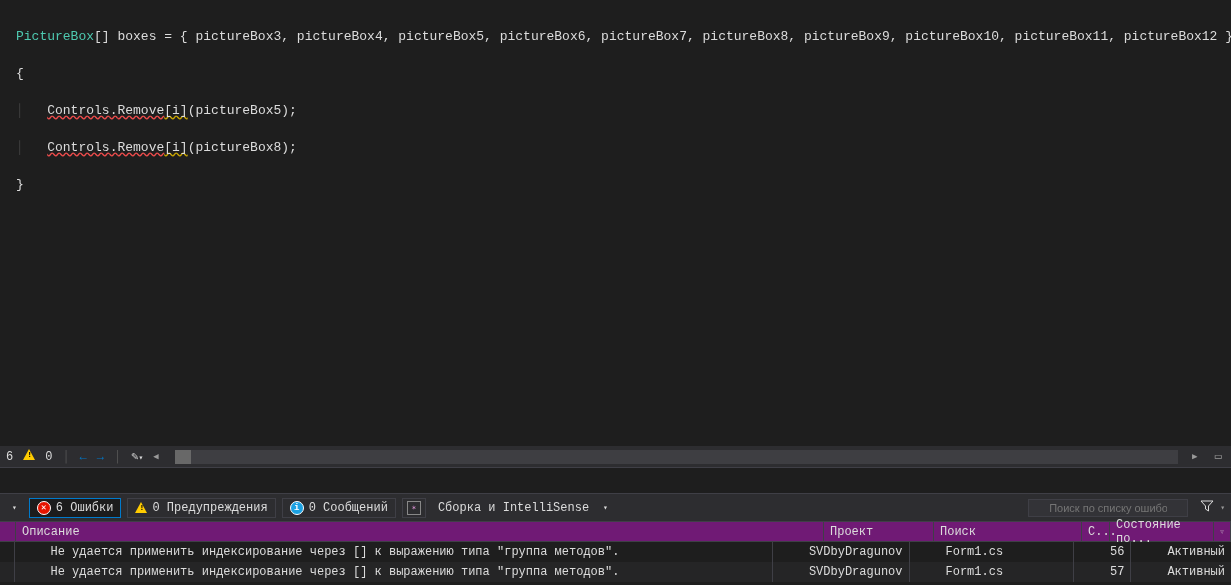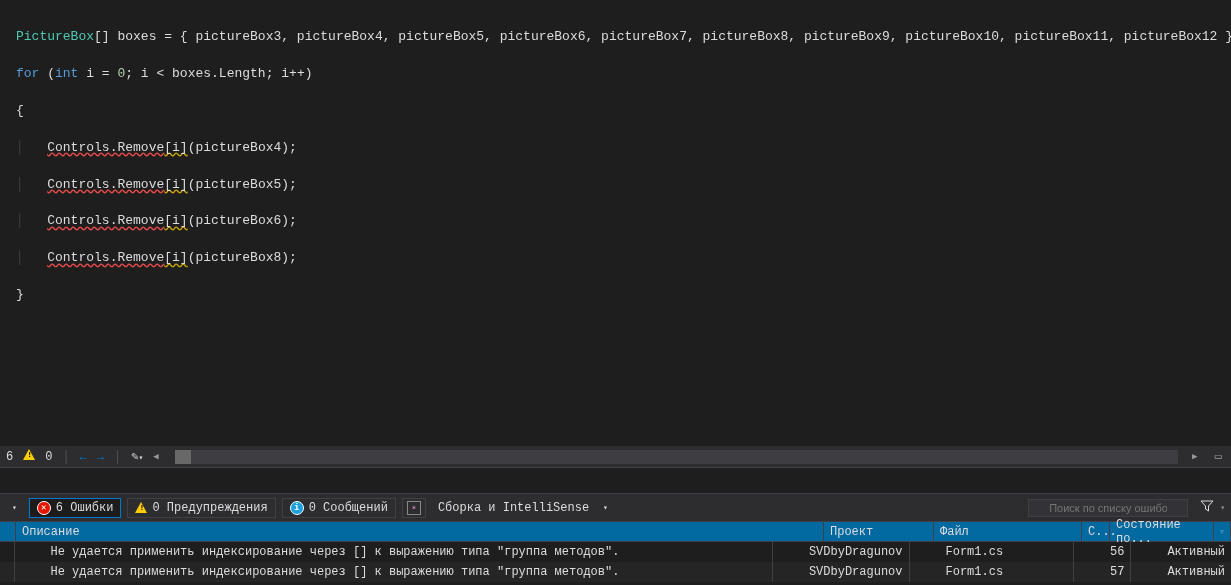--- a/index.html
+++ b/index.html
@@ -29,21 +29,21 @@
 .err-toolbar .search { margin-left: auto; width: 160px; height: 18px; background: #333337; border: 1px solid #3f3f46; color: #888; padding: 1px 20px; font-size: 11px; }
 .err-toolbar .filter-ico { margin-left: 6px; color: #dcdcdc; }
 
 .ico-circle { width:14px; height:14px; border-radius:50%; display:inline-flex; align-items:center; justify-content:center; font-size:9px; font-weight:bold; }
 .ico-err { background:#e51400; color:#fff; border:1px solid #fff; }
 .ico-warn-t { width:0; height:0; border-left:6px solid transparent; border-right:6px solid transparent; border-bottom:11px solid #ffcc00; display:inline-block; position:relative; }
 .ico-warn-t::after { content:'!'; position:absolute; left:-2px; top:1px; font-size:8px; color:#000; font-weight:bold; }
 .ico-info { background:#1ba1e2; color:#fff; border:1px solid #fff; }
 .ico-build { width:14px; height:14px; display:inline-block; border:1px solid #888; font-size:8px; text-align:center; line-height:12px; color:#c586c0;}
 
-.err-header { height: 20px; background: #0369a1; display: flex; font-size: 12px; color: #dcdcdc; border-bottom: 1px solid #3f3f46; }
+.err-header { height: 20px; background: #701a75; display: flex; font-size: 12px; color: #dcdcdc; border-bottom: 1px solid #3f3f46; }
 .err-header > div, .err-row > div { padding: 2px 6px; border-right: 1px solid #3f3f46; display:flex; align-items:center; }
 .col-ico { width: 16px; padding:0 !important; }
 .col-desc { width: 808px; }
 .col-proj { width: 110px; }
 .col-file { width: 148px; }
 .col-line { width: 28px; }
 .col-state { flex: 1; border-right: none !important; }
 .err-header .filter-ico2 { width: 18px; display:flex; align-items:center; justify-content:center; border-left:1px solid #3f3f46; }
 
 .err-row { height: 20px; display: flex; font-size: 12px; color: #dcdcdc; background:#252526;gap:30px; }
@@ -51,25 +51,22 @@
 .err-row .col-line { justify-content:flex-end;text-align:right; }
 
 .arrow { font-size:9px; color:#999; }
 
 </style>
 </head>
 <body>
 
 <div class="editor">
 <div><span class="k-type">PictureBox</span><span class="k-plain">[] </span><span class="k-plain">boxes</span><span class="k-plain"> = { </span><span class="k-plain">pictureBox3, pictureBox4, pictureBox5, pictureBox6, pictureBox7, pictureBox8, pictureBox9, pictureBox10, pictureBox11, pictureBox12 };</span></div>
-<div><span class="k-blue">for</span><span class="k-plain"> (</span><span class="k-blue">int</span><span class="k-plain"> i = </span><span class="k-num">0</span><span class="k-plain">; i &lt; boxes.Length; i</span><span class="k-plain">++</span><span class="k-plain">)</span></div>
 <div><span class="k-plain">{</span></div>
-<div><span class="indent-guide">│   </span><span class="k-plain k-err">Controls</span><span class="k-plain k-err">.</span><span class="k-plain k-err">Remove</span><span class="k-plain k-yell">[i]</span><span class="k-plain">(pictureBox4);</span></div>
 <div><span class="indent-guide">│   </span><span class="k-plain k-err">Controls</span><span class="k-plain k-err">.</span><span class="k-plain k-err">Remove</span><span class="k-plain k-yell">[i]</span><span class="k-plain">(pictureBox5);</span></div>
-<div><span class="indent-guide">│   </span><span class="k-plain k-err">Controls</span><span class="k-plain k-err">.</span><span class="k-plain k-err">Remove</span><span class="k-plain k-yell">[i]</span><span class="k-plain">(pictureBox6);</span></div>
 <div><span class="indent-guide">│   </span><span class="k-plain k-err">Controls</span><span class="k-plain k-err">.</span><span class="k-plain k-err">Remove</span><span class="k-plain k-yell">[i]</span><span class="k-plain">(pictureBox8);</span></div>
 <div><span class="k-plain">}</span></div>
 </div>
 
 <div class="navbar">
   <span class="nb-num">6</span>
   <span><span class="ico-warn-t"></span></span>
   <span class="nb-num">0</span>
   <span class="nb-sep">│</span>
   <span style="color:#007acc;">←</span>
@@ -114,21 +111,21 @@
         <path d="M1 2h12l-4.5 5v5l-3-2V7z" fill="none" stroke="#dcdcdc" stroke-width="1"></path>
       </svg>
   </span>
   <span style="font-size:8px;color:#999;">▾</span>
 </div>
 
 <div class="err-header">
   <div class="col-ico"></div>
   <div class="col-desc">Описание</div>
   <div class="col-proj">Проект</div>
-  <div class="col-file">Файл</div>
+  <div class="col-file">Поиск</div>
   <div class="col-line">С...</div>
   <div class="col-state">Состояние по...</div>
   <div class="filter-ico2">
     <svg width="12" height="12" viewBox="0 0 14 14">
         <path d="M1 2h12l-4.5 5v5l-3-2V7z" fill="none" stroke="#dcdcdc" stroke-width="1"></path>
       </svg>
   </div>
 </div>
 
 <div class="err-row">

